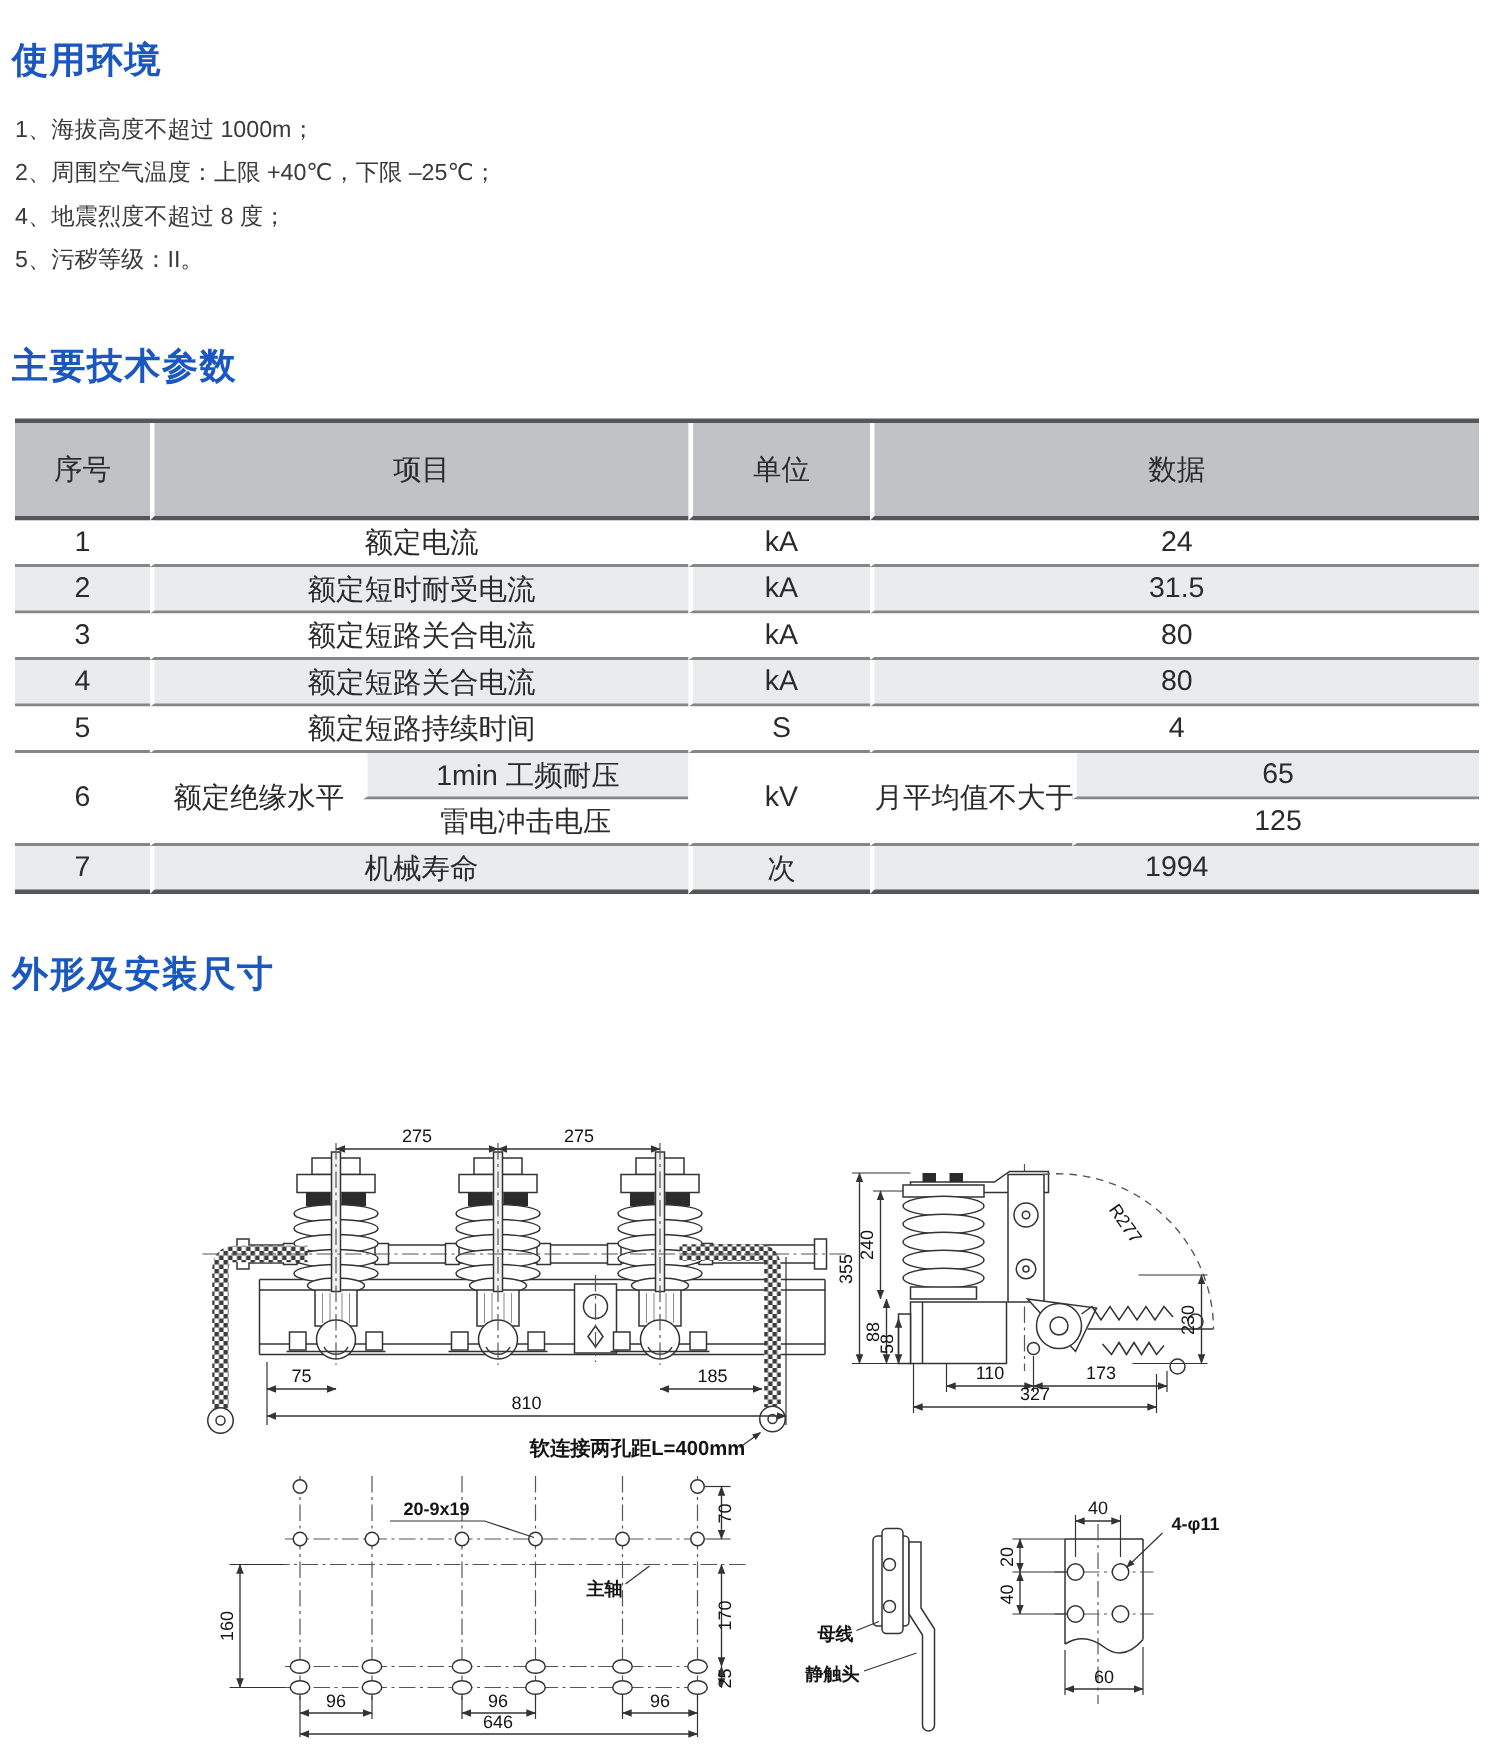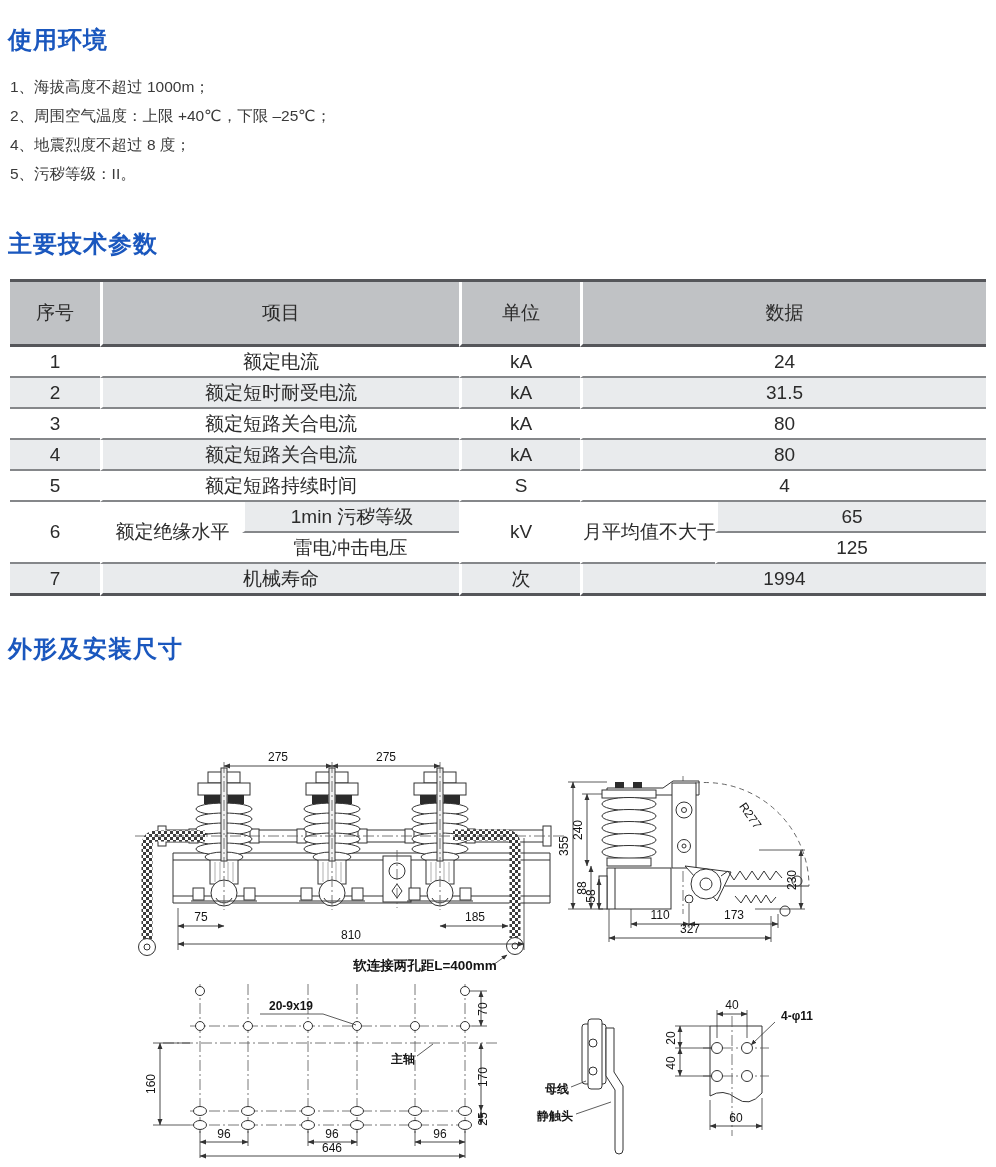--- a/index.html
+++ b/index.html
@@ -99,21 +99,21 @@
       </tr>
       <tr>
         <td>5</td>
         <td colspan="2" class="item">额定短路持续时间</td>
         <td>S</td>
         <td colspan="2">4</td>
       </tr>
       <tr class="r6a">
         <td rowspan="2">6</td>
         <td rowspan="2" class="item">额定绝缘水平</td>
-        <td class="subitem shade">1min 污秽等级</td>
+        <td class="subitem shade">1min 工频耐压</td>
         <td rowspan="2">kV</td>
         <td rowspan="2">月平均值不大于</td>
         <td class="shade">65</td>
       </tr>
       <tr class="r6b">
         <td class="subitem">雷电冲击电压</td>
         <td>125</td>
       </tr>
       <tr class="last">
         <td>7</td>

